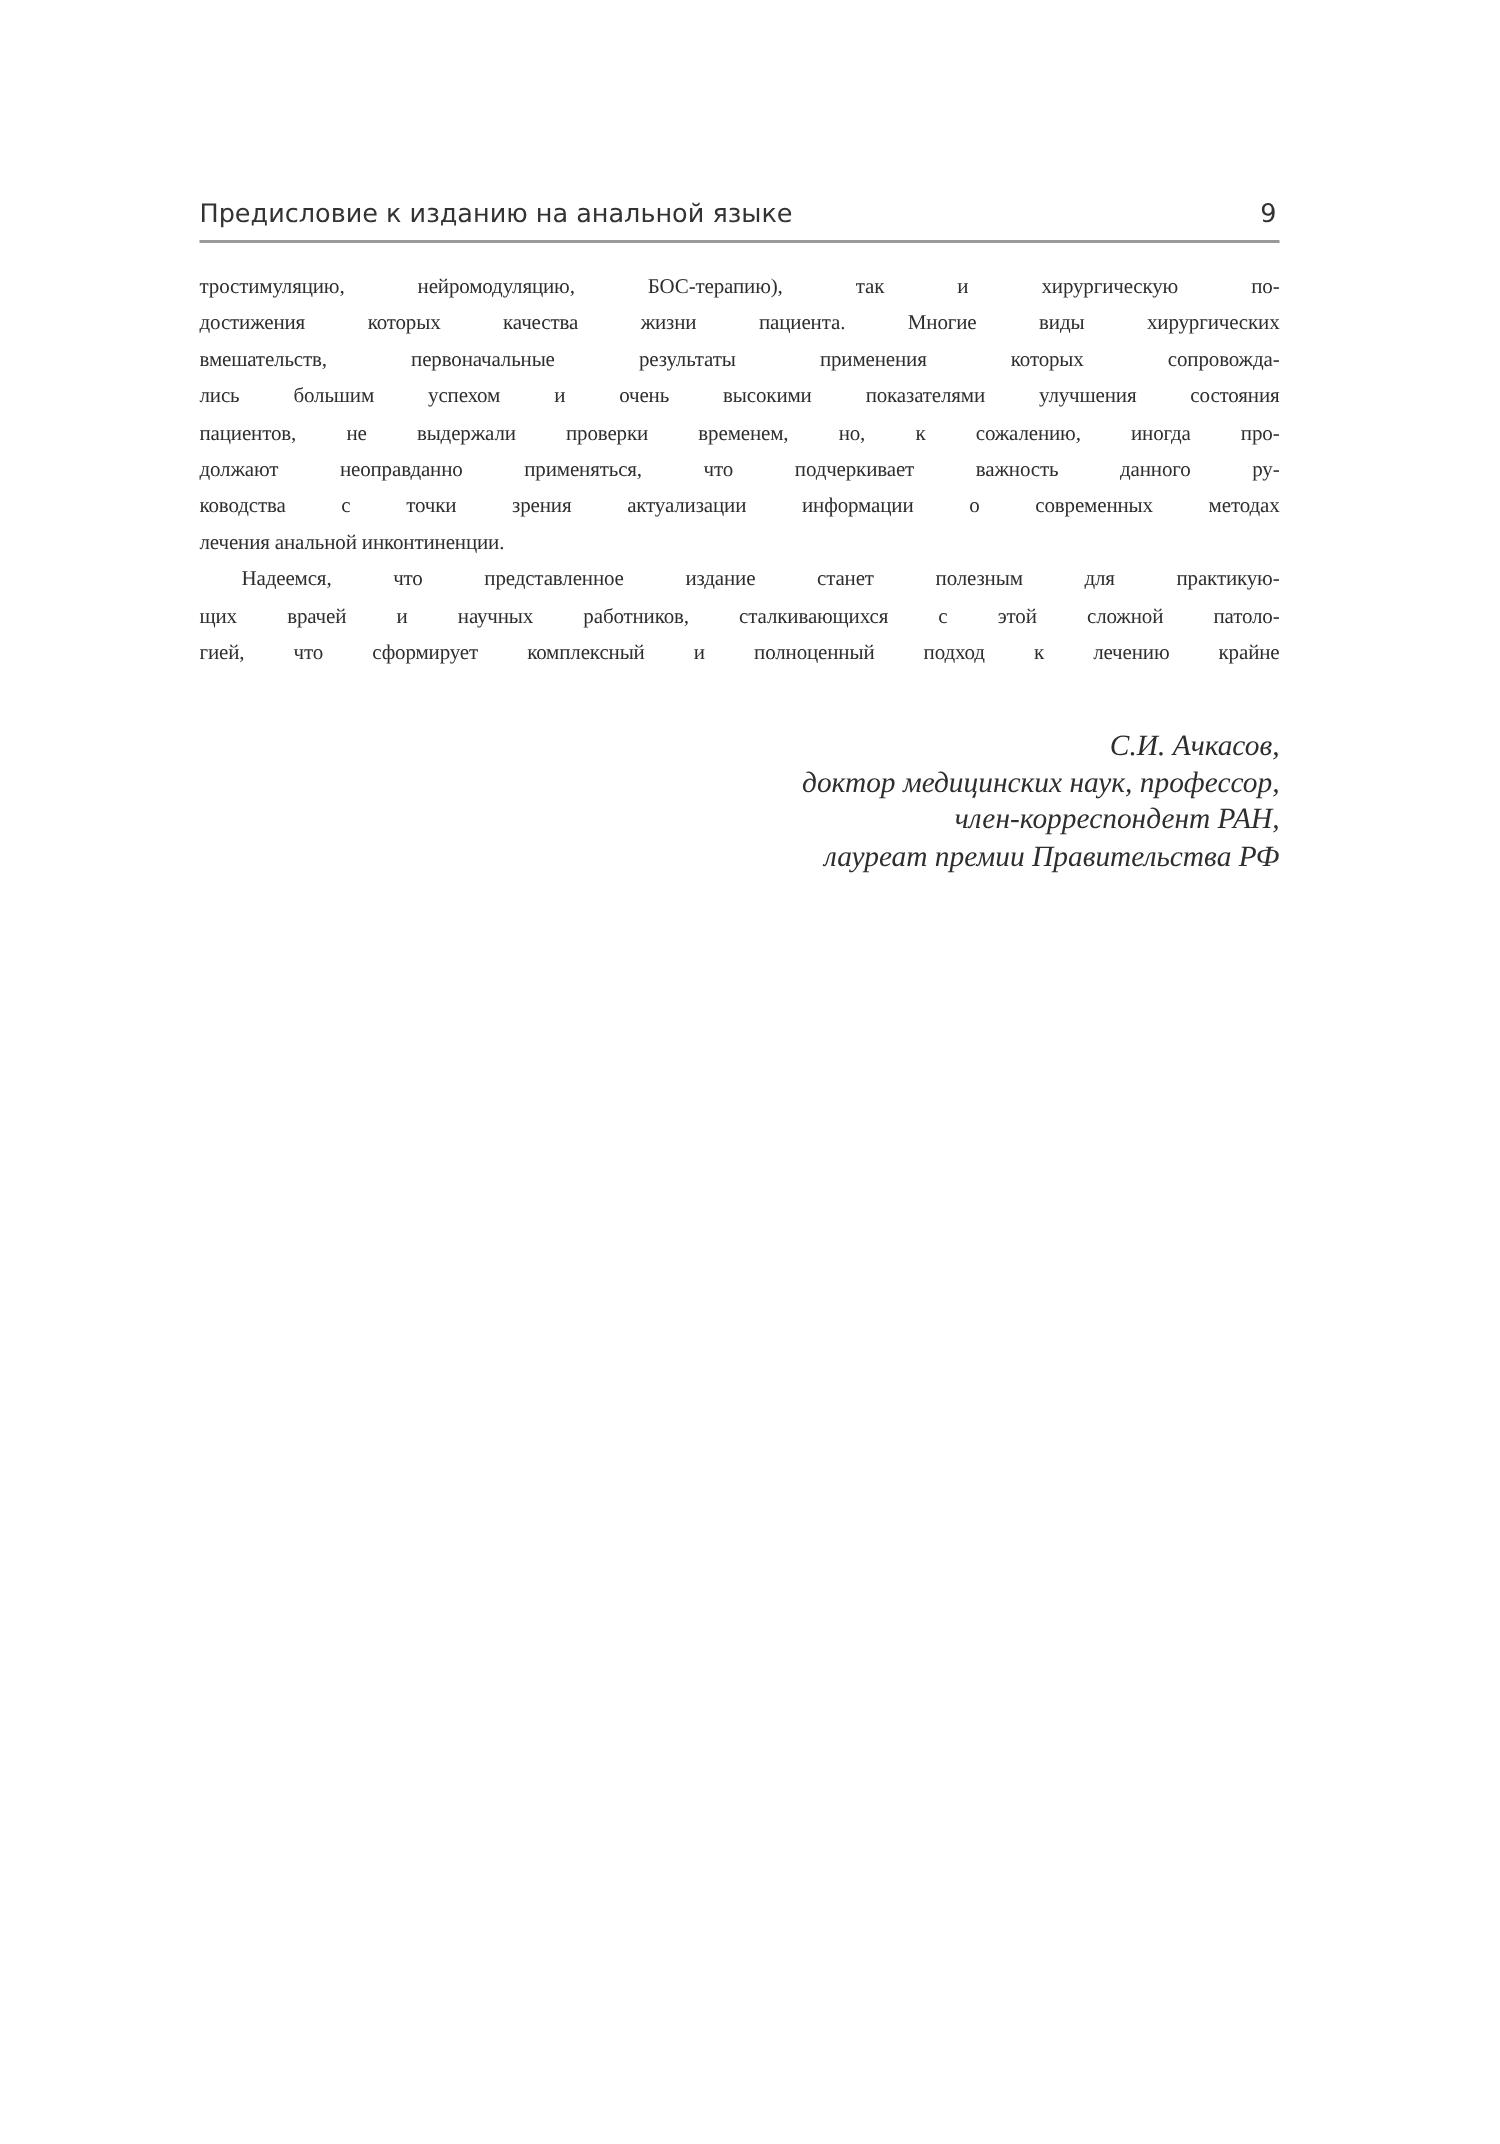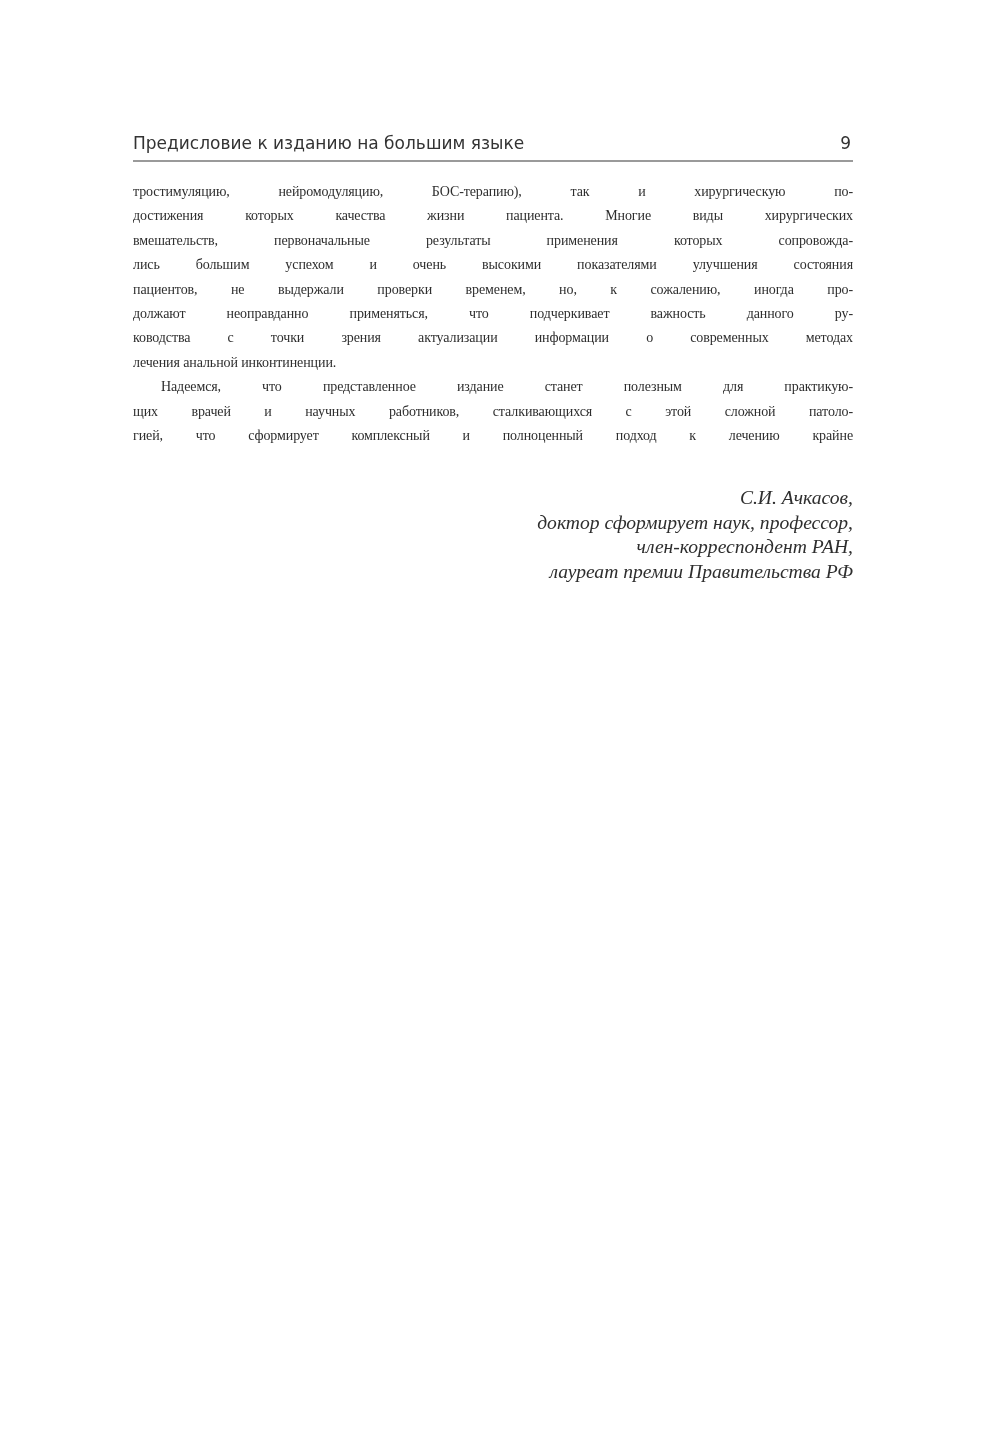--- a/index.html
+++ b/index.html
@@ -68,21 +68,21 @@
       line-height: 24.4px;
       color: #2e2e2e;
     }
     .signature div { display: block; }
   </style>
 </head>
 <body>
 
 <div class="page">
   <div class="running-head">
-    <span>Предисловие к изданию на большим языке</span>
+    <span>Предисловие к изданию на анальной языке</span>
     <span>9</span>
   </div>
   <div class="head-rule"></div>
 
   <div class="body-text">
     <div class="para">
       <span class="line">тростимуляцию, нейромодуляцию, БОС-терапию), так и хирургическую по-</span>
       <span class="line">достижения которых качества жизни пациента. Многие виды хирургических</span>
       <span class="line">вмешательств, первоначальные результаты применения которых сопровожда-</span>
       <span class="line">лись большим успехом и очень высокими показателями улучшения состояния</span>
@@ -93,17 +93,17 @@
     </div>
     <div class="para">
       <span class="line indent">Надеемся, что представленное издание станет полезным для практикую-</span>
       <span class="line">щих врачей и научных работников, сталкивающихся с этой сложной патоло-</span>
       <span class="line">гией, что сформирует комплексный и полноценный подход к лечению крайне</span>
     </div>
   </div>
 
   <div class="signature">
     <div>С.И. Ачкасов,</div>
-    <div>доктор сформирует наук, профессор,</div>
+    <div>доктор медицинских наук, профессор,</div>
     <div>член-корреспондент РАН,</div>
     <div>лауреат премии Правительства РФ</div>
   </div>
 </div>
 
 </body></html>

